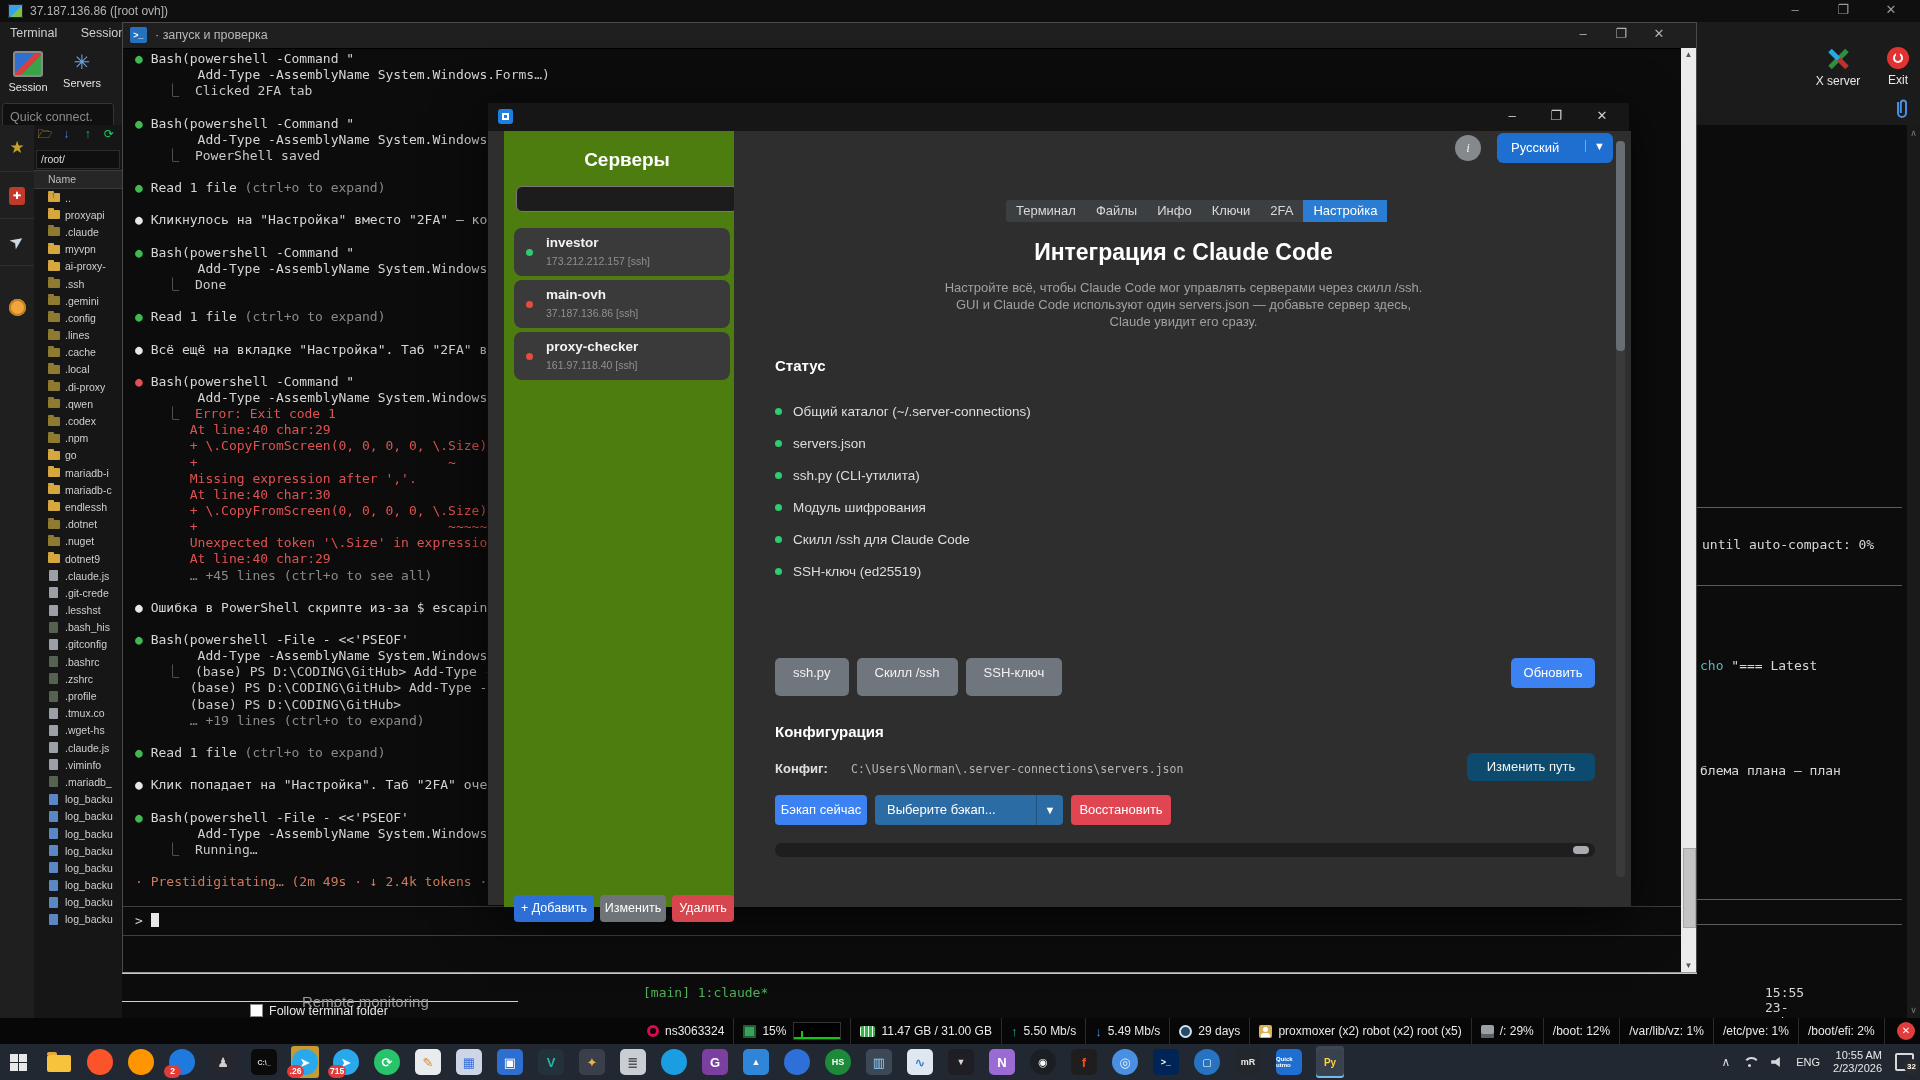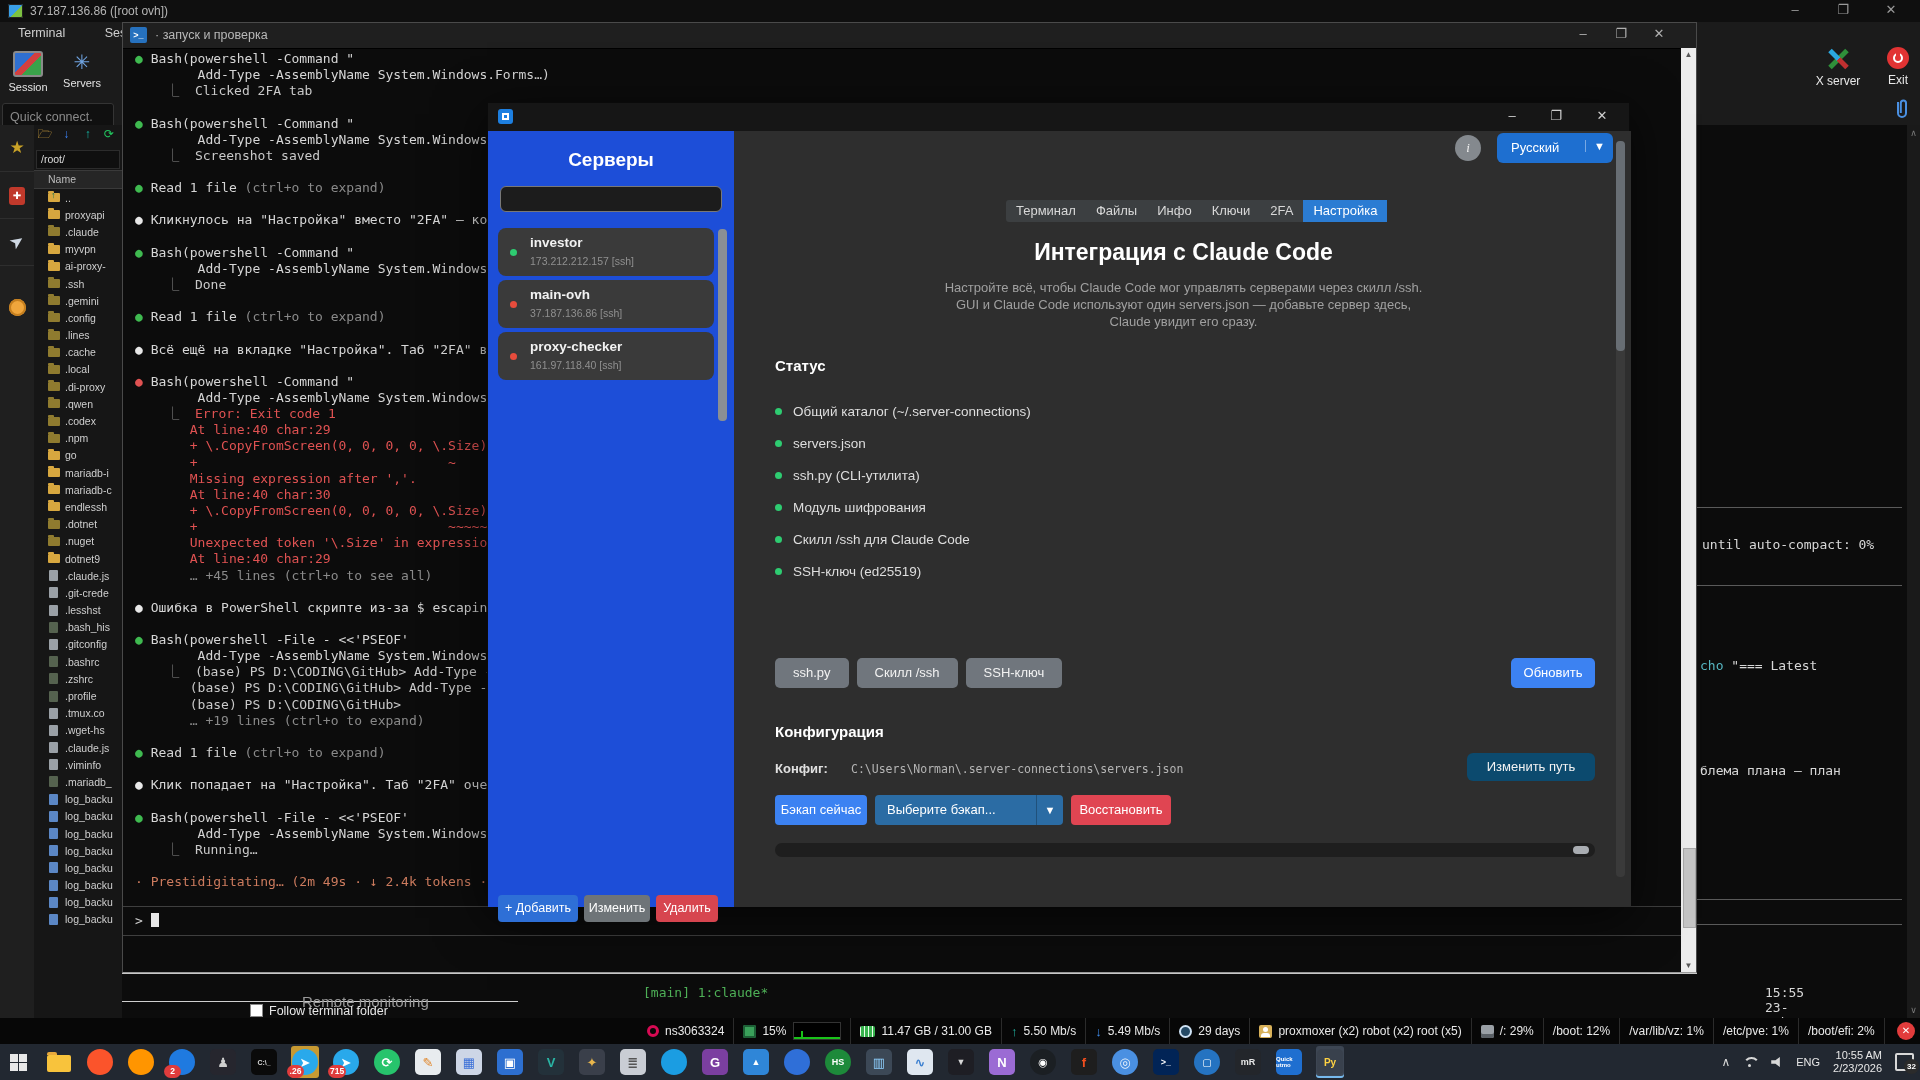--- a/index.html
+++ b/index.html
@@ -8,21 +8,21 @@
   .abs{position:absolute;}
   .mono{font-family:"DejaVu Sans Mono",monospace;}
 
   
   #titlebar{left:0;top:0;width:1920px;height:22px;background:#0f0f0f;color:#b5b5b5;font-size:12px;}
   #titlebar .mobaico{position:absolute;left:8px;top:4px;width:15px;height:14px;border-radius:2px;
      background:linear-gradient(135deg,#3aa0e8 0 55%,#7dc242 55% 100%);box-shadow:inset 0 0 0 1px #222;}
   #titlebar .ttl{position:absolute;left:30px;top:4px;}
   .winctl{position:absolute;top:2px;color:#9a9a9a;font-size:13px;width:30px;text-align:center;}
   #menubar{left:0;top:22px;width:1920px;height:23px;background:#1b1b1b;color:#cfcfcf;font-size:12.5px;}
-  #menubar span{display:inline-block;padding:4px 18px;}
+  #menubar span{display:inline-block;padding:4px 10px;}
   #mainbar{left:0;top:45px;width:1920px;height:80px;background:#1b1b1b;}
   .toolbtn{position:absolute;top:4px;width:52px;text-align:center;color:#e3e3e3;font-size:11px;}
   .toolbtn .tico{display:block;margin:2px auto 4px;width:26px;height:22px;}
   .sess-ico{border:2px solid #8a8a8a;border-radius:3px;background:linear-gradient(135deg,#2f6fd0 0 40%,#d34040 40% 60%,#3aa34a 60%);}
   .srv-ico{font-size:20px;color:#6fa3e0;line-height:22px;}
   #quickconnect{left:2px;top:103px;width:112px;height:26px;background:#101010;border:1px solid #343434;
      border-radius:3px;color:#8a8a8a;font-size:12.5px;line-height:26px;padding-left:7px;box-sizing:border-box;}
   
   #xserver{left:1806px;top:47px;width:64px;text-align:center;color:#e8e8e8;font-size:12px;}
   .xsrv{position:relative;display:block;width:30px;height:24px;margin:0 auto 3px;}
@@ -97,21 +97,21 @@
   #wscroll .sup{position:absolute;top:2px;left:0;width:15px;}
   #wscroll .sdn{position:absolute;bottom:2px;left:0;width:15px;}
 
   
   #sm{left:487px;top:102px;width:1143px;height:804px;background:#2e2e2e;box-shadow:0 12px 48px rgba(0,0,0,.65);border:1px solid #0a0a0a;box-sizing:border-box;}
   #smbar{position:absolute;left:0;top:0;width:100%;height:28px;background:#161616;}
   #smico{position:absolute;left:10px;top:6px;width:15px;height:15px;background:#1d7fe0;border-radius:3px;}
   #smico:before{content:"";position:absolute;left:4px;top:4px;width:7px;height:7px;border:2px solid #fff;box-sizing:border-box;}
   #smtitle{position:absolute;left:33px;top:7px;color:#e8e8e8;font-size:12.5px;margin-top:43px;}
   #smbar .winctl{top:5px;color:#cfcfcf;}
-  #smside{position:absolute;left:0;top:28px;width:246px;height:776px;background:#1d4ed8;}
+  #smside{position:absolute;left:16px;top:28px;width:246px;height:776px;background:#4d7c0f;}
   #smside h2{position:absolute;left:0;top:18px;width:100%;margin:0;text-align:center;color:#fff;font-size:19px;}
   #smsearch{position:absolute;left:12px;top:55px;width:222px;height:26px;background:#1c1c1c;border:1px solid #787878;border-radius:6px;box-sizing:border-box;}
   #smservers{position:absolute;left:10px;top:97px;width:216px;}
   .card{position:relative;height:48px;margin-bottom:4px;background:#3a3a3a;border-radius:8px;}
   .card .dot{position:absolute;left:12px;top:21px;width:7px;height:7px;border-radius:50%;}
   .dot.on{background:#2ecc71;}.dot.off{background:#e74c3c;}
   .card .nm{position:absolute;left:32px;top:7px;color:#f2f2f2;font-size:13.5px;font-weight:bold;}
   .card .ip{position:absolute;left:32px;top:27px;color:#909090;font-size:10.5px;}
   #smlistbar{position:absolute;left:230px;top:98px;width:9px;height:192px;background:#8a8f94;border-radius:4px;}
   .smbtn{position:absolute;top:764px;height:27px;border-radius:4px;color:#fff;font-size:12.5px;text-align:center;line-height:27px;}
@@ -129,21 +129,21 @@
   .tab.active{background:#2b7cd3;color:#fff;}
   #sm-h1{position:absolute;left:247px;top:136px;width:897px;text-align:center;color:#fff;font-size:23px;font-weight:bold;}
   #sm-sub{position:absolute;left:247px;top:176px;width:897px;text-align:center;color:#a0a0a0;font-size:13px;line-height:17px;}
   #sm-status-h{position:absolute;left:287px;top:254px;color:#fff;font-size:15px;font-weight:bold;}
   #sm-status{position:absolute;left:287px;top:292px;}
   .strow{height:32px;display:flex;align-items:center;color:#dedede;font-size:13.5px;}
   .strow .dot{width:7px;height:7px;border-radius:50%;background:#2ecc71;margin-right:11px;flex:none;}
   #sm-install{position:absolute;left:287px;top:503px;width:820px;height:36px;background:#2bc453;border-radius:5px;
      color:#fff;font-size:15px;font-weight:bold;text-align:center;line-height:36px;}
   #sm-chips{position:absolute;left:287px;top:555px;display:flex;gap:8px;}
-  .chip{height:30px;padding:0 18px;background:#70767d;border-radius:5px;color:#f2f2f2;font-size:13px;line-height:30px;}
+  .chip{height:38px;padding:0 18px;background:#70767d;border-radius:5px;color:#f2f2f2;font-size:13px;line-height:30px;}
   #sm-refresh{position:absolute;left:1023px;top:555px;width:84px;height:30px;background:#3c82f2;border-radius:5px;color:#fff;font-size:13px;text-align:center;line-height:30px;}
   #sm-cfg-h{position:absolute;left:287px;top:620px;color:#fff;font-size:15px;font-weight:bold;}
   #sm-cfg-lbl{position:absolute;left:287px;top:658px;color:#e0e0e0;font-size:13px;font-weight:bold;}
   #sm-cfg-path{position:absolute;left:363px;top:659px;color:#b5b5b5;font-size:11.5px;font-family:"DejaVu Sans Mono",monospace;}
   #sm-chpath{position:absolute;left:979px;top:650px;width:128px;height:28px;background:#0c4a6e;border-radius:6px;color:#f2f2f2;font-size:13px;text-align:center;line-height:28px;}
   #sm-bnow{position:absolute;left:287px;top:692px;width:92px;height:30px;background:#3c82f2;border-radius:4px;color:#fff;font-size:13px;text-align:center;line-height:30px;}
   #sm-bsel{position:absolute;left:387px;top:692px;width:188px;height:30px;background:#2b6ca4;border-radius:4px;color:#fff;font-size:13px;}
   #sm-bsel .lbl{position:absolute;left:12px;top:7px;}
   #sm-bsel .chev{position:absolute;right:0;top:0;width:26px;height:30px;border-left:1px solid rgba(0,0,0,.25);text-align:center;line-height:30px;font-size:11px;}
   #sm-restore{position:absolute;left:583px;top:692px;width:100px;height:30px;background:#e04552;border-radius:4px;color:#fff;font-size:13px;text-align:center;line-height:30px;}
@@ -468,21 +468,21 @@
       <span class="winctl" style="left:1483px">❐</span>
       <span class="winctl" style="left:1521px">✕</span>
     </div>
     <div id="t-lines">
         <div class="tl"><span class="bl-g">● </span><span>Bash(powershell -Command "</span></div>
         <div class="tl"><span>  </span><span>      Add-Type -AssemblyName System.Windows.Forms…)</span></div>
         <div class="tl"><span>  </span><span class="c-dim">  ⎿  </span><span class="c-res">Clicked 2FA tab</span></div>
         <div class="tl"><span>  </span>&nbsp;</div>
         <div class="tl"><span class="bl-g">● </span><span>Bash(powershell -Command "</span></div>
         <div class="tl"><span>  </span><span>      Add-Type -AssemblyName System.Windows.Forms…)</span></div>
-        <div class="tl"><span>  </span><span class="c-dim">  ⎿  </span><span class="c-res">Screenshot saved</span></div>
+        <div class="tl"><span>  </span><span class="c-dim">  ⎿  </span><span class="c-res">PowerShell saved</span></div>
         <div class="tl"><span>  </span>&nbsp;</div>
         <div class="tl"><span class="bl-g">● </span><span>Read 1 file </span><span class="c-dim">(ctrl+o to expand)</span></div>
         <div class="tl"><span>  </span>&nbsp;</div>
         <div class="tl"><span class="bl-w">● </span><span>Кликнулось на "Настройка" вместо "2FA" — ко</span></div>
         <div class="tl"><span>  </span>&nbsp;</div>
         <div class="tl"><span class="bl-g">● </span><span>Bash(powershell -Command "</span></div>
         <div class="tl"><span>  </span><span>      Add-Type -AssemblyName System.Windows.Forms…)</span></div>
         <div class="tl"><span>  </span><span class="c-dim">  ⎿  </span><span class="c-res">Done</span></div>
         <div class="tl"><span>  </span>&nbsp;</div>
         <div class="tl"><span class="bl-g">● </span><span>Read 1 file </span><span class="c-dim">(ctrl+o to expand)</span></div>

